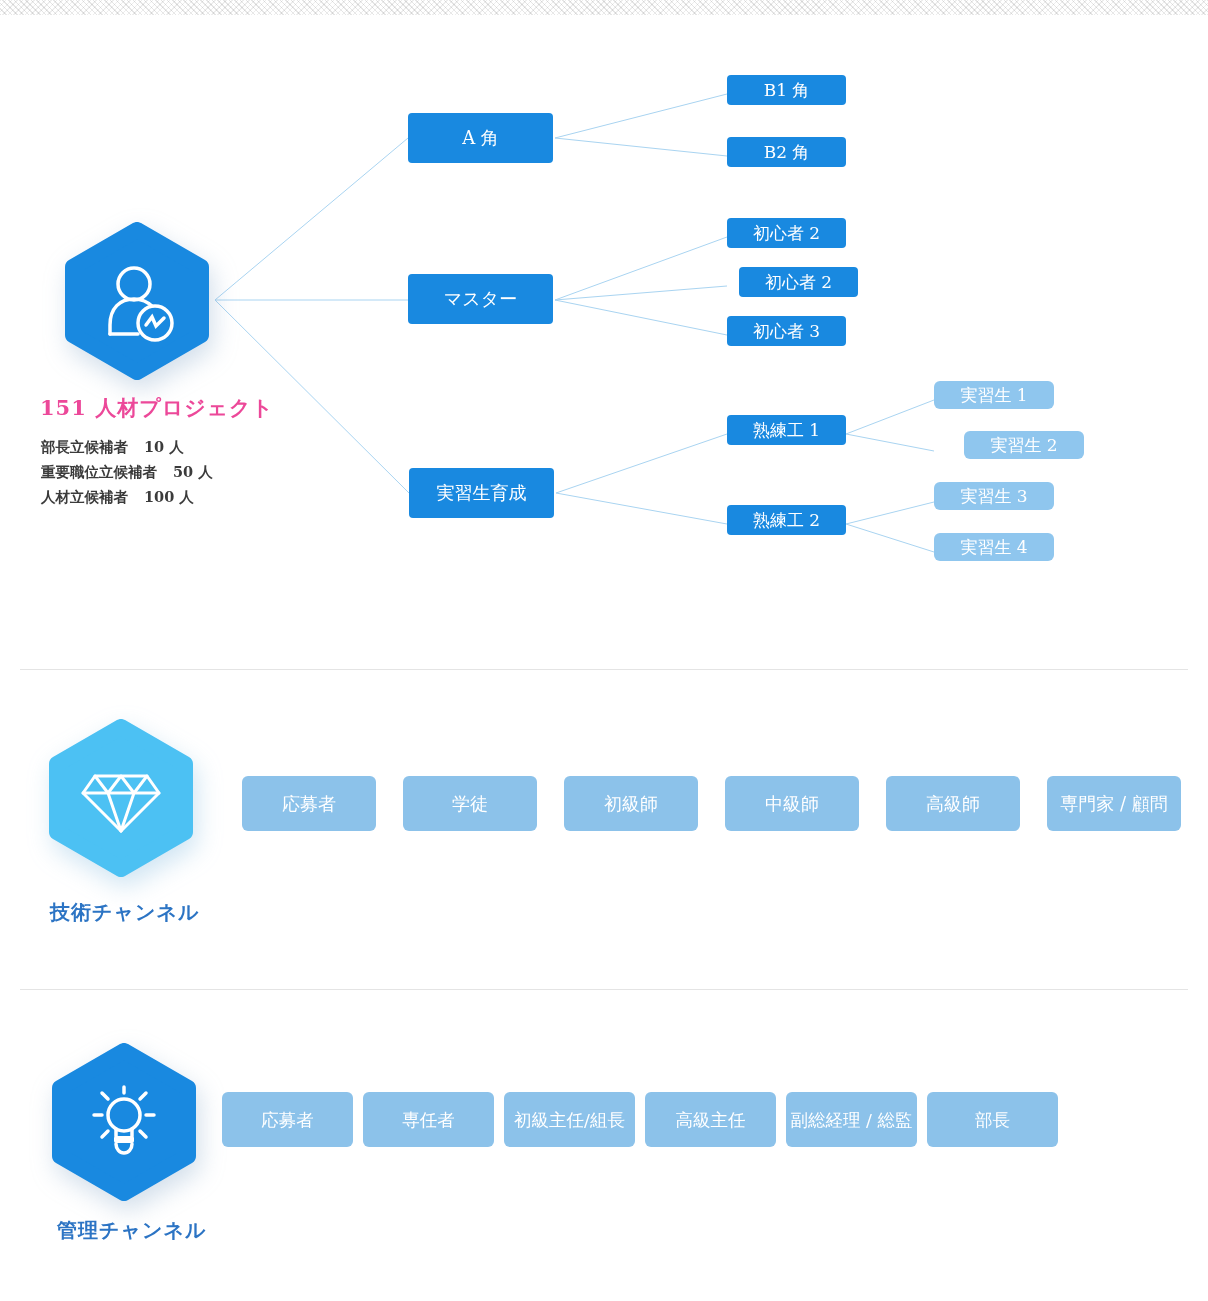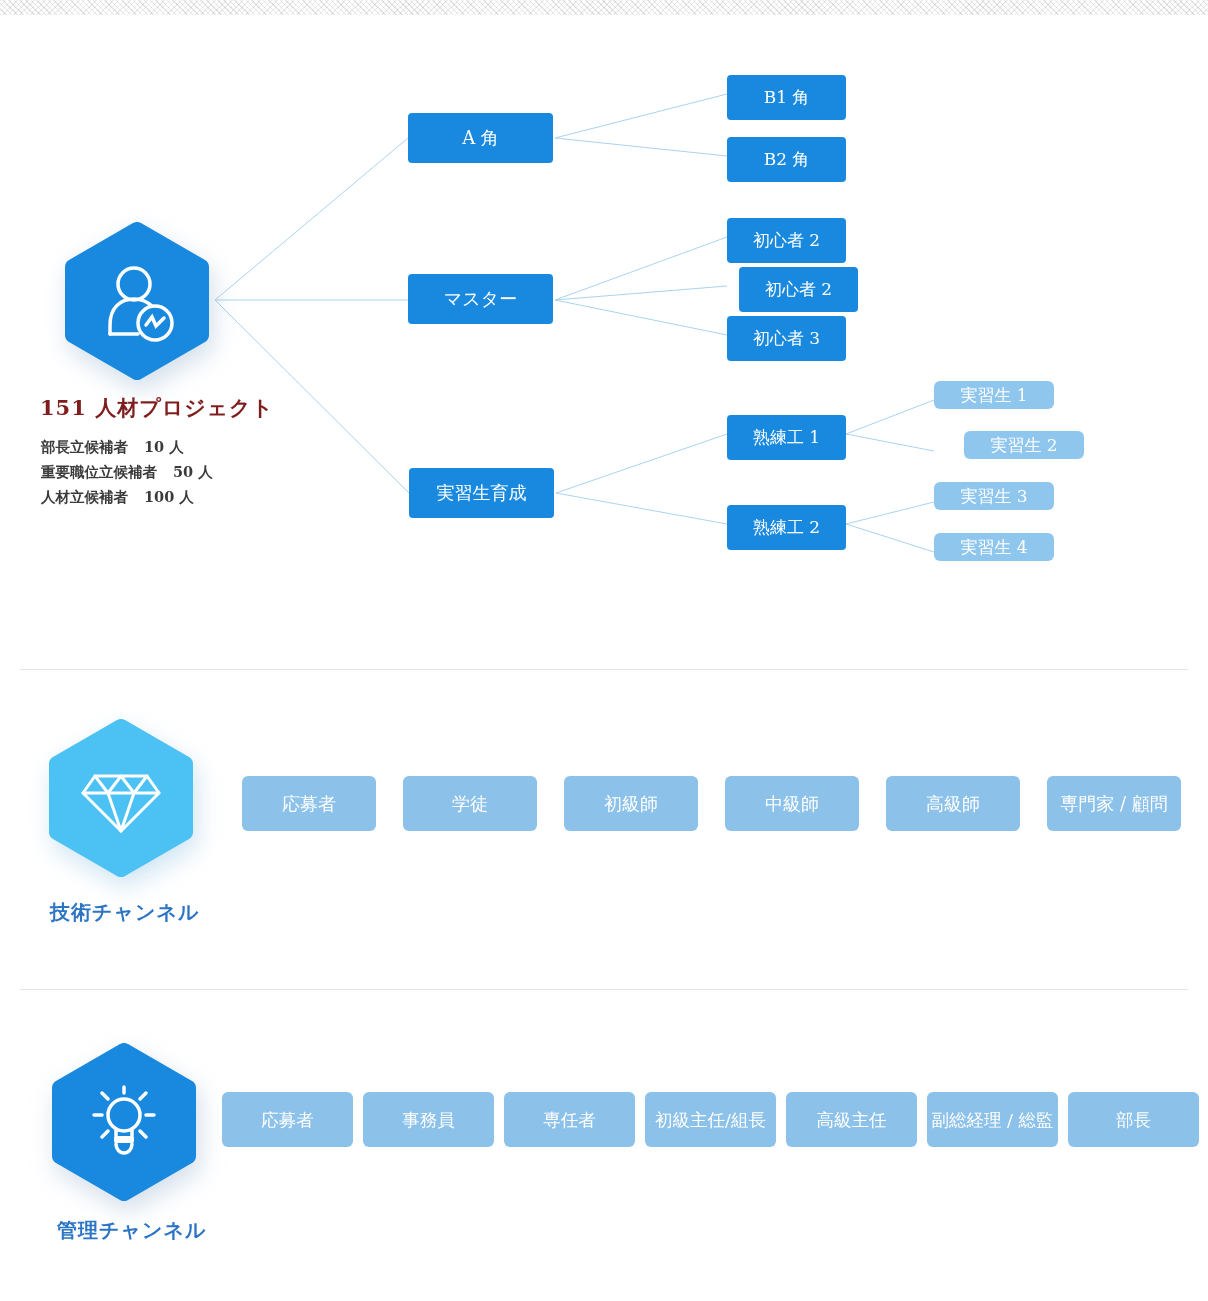--- a/index.html
+++ b/index.html
@@ -11,33 +11,33 @@
     position:absolute;left:0;top:0;width:1208px;height:15px;
     background:
       repeating-linear-gradient(45deg, rgba(0,0,0,0.10) 0 1px, transparent 1px 4px),
       repeating-linear-gradient(-45deg, rgba(0,0,0,0.07) 0 1px, transparent 1px 4px);
   }
   .divider{position:absolute;left:20px;right:20px;height:1px;background:#e4e4e4;}
   .hex-wrap{position:absolute;}
   .hex-shadow1{filter:drop-shadow(4px 10px 12px rgba(110,150,190,0.30));}
   .hex-shadow2{filter:drop-shadow(4px 10px 12px rgba(120,180,220,0.35));}
   .section-title{
-    position:absolute;color:#7f1d1d;font-size:21px;font-weight:600;letter-spacing:1px;white-space:nowrap;
+    position:absolute;color:#ec4899;font-size:21px;font-weight:600;letter-spacing:1px;white-space:nowrap;
   }
   .channel-title{
     position:absolute;color:#2c74c4;font-size:20px;font-weight:600;letter-spacing:1px;white-space:nowrap;
   }
   .stats{position:absolute;color:#3b3b3b;font-size:14.5px;font-weight:700;line-height:25px;}
   .stat-value{margin-left:16px;}
   .node{
     position:absolute;display:flex;align-items:center;justify-content:center;
     color:#fff;white-space:nowrap;text-align:center;
   }
   .lvl1{width:145px;height:50px;background:#1989e0;border-radius:4px;font-size:18px;}
-  .lvl2{width:119px;height:45px;background:#1989e0;border-radius:4px;font-size:17px;}
+  .lvl2{width:119px;height:30px;background:#1989e0;border-radius:4px;font-size:17px;}
   .lvl3{width:120px;height:28px;background:#8fc6ee;border-radius:6px;font-size:17px;}
   .stage-row{position:absolute;display:flex;}
   .row2{left:242px;top:776px;gap:27px;}
   .row3{left:222px;top:1092px;gap:10px;}
   .stage-box{
     height:55px;background:#8cc2ea;border-radius:6px;color:#fff;
     display:flex;align-items:center;justify-content:center;font-size:18px;white-space:nowrap;
   }
   .row2 .stage-box{width:134px;}
   .row3 .stage-box{width:131px;font-size:17.5px;}
@@ -160,21 +160,20 @@
         <line x1="74" y1="44" x2="74" y2="50"></line>
       </g>
       <rect x="64" y="93" width="20" height="7" rx="2" fill="#ffffff"></rect>
     </svg>
   </div>
 
   <div class="channel-title" style="left:57px;top:1217px;">管理チャンネル</div>
 
   <div class="stage-row row3">
     <div class="stage-box">応募者</div>
-    <div class="stage-box">事務員</div>
     <div class="stage-box">専任者</div>
     <div class="stage-box">初級主任/組長</div>
     <div class="stage-box">高級主任</div>
     <div class="stage-box">副総経理 / 総監</div>
     <div class="stage-box">部長</div>
   </div>
 
 </div>
 
 </body></html>

